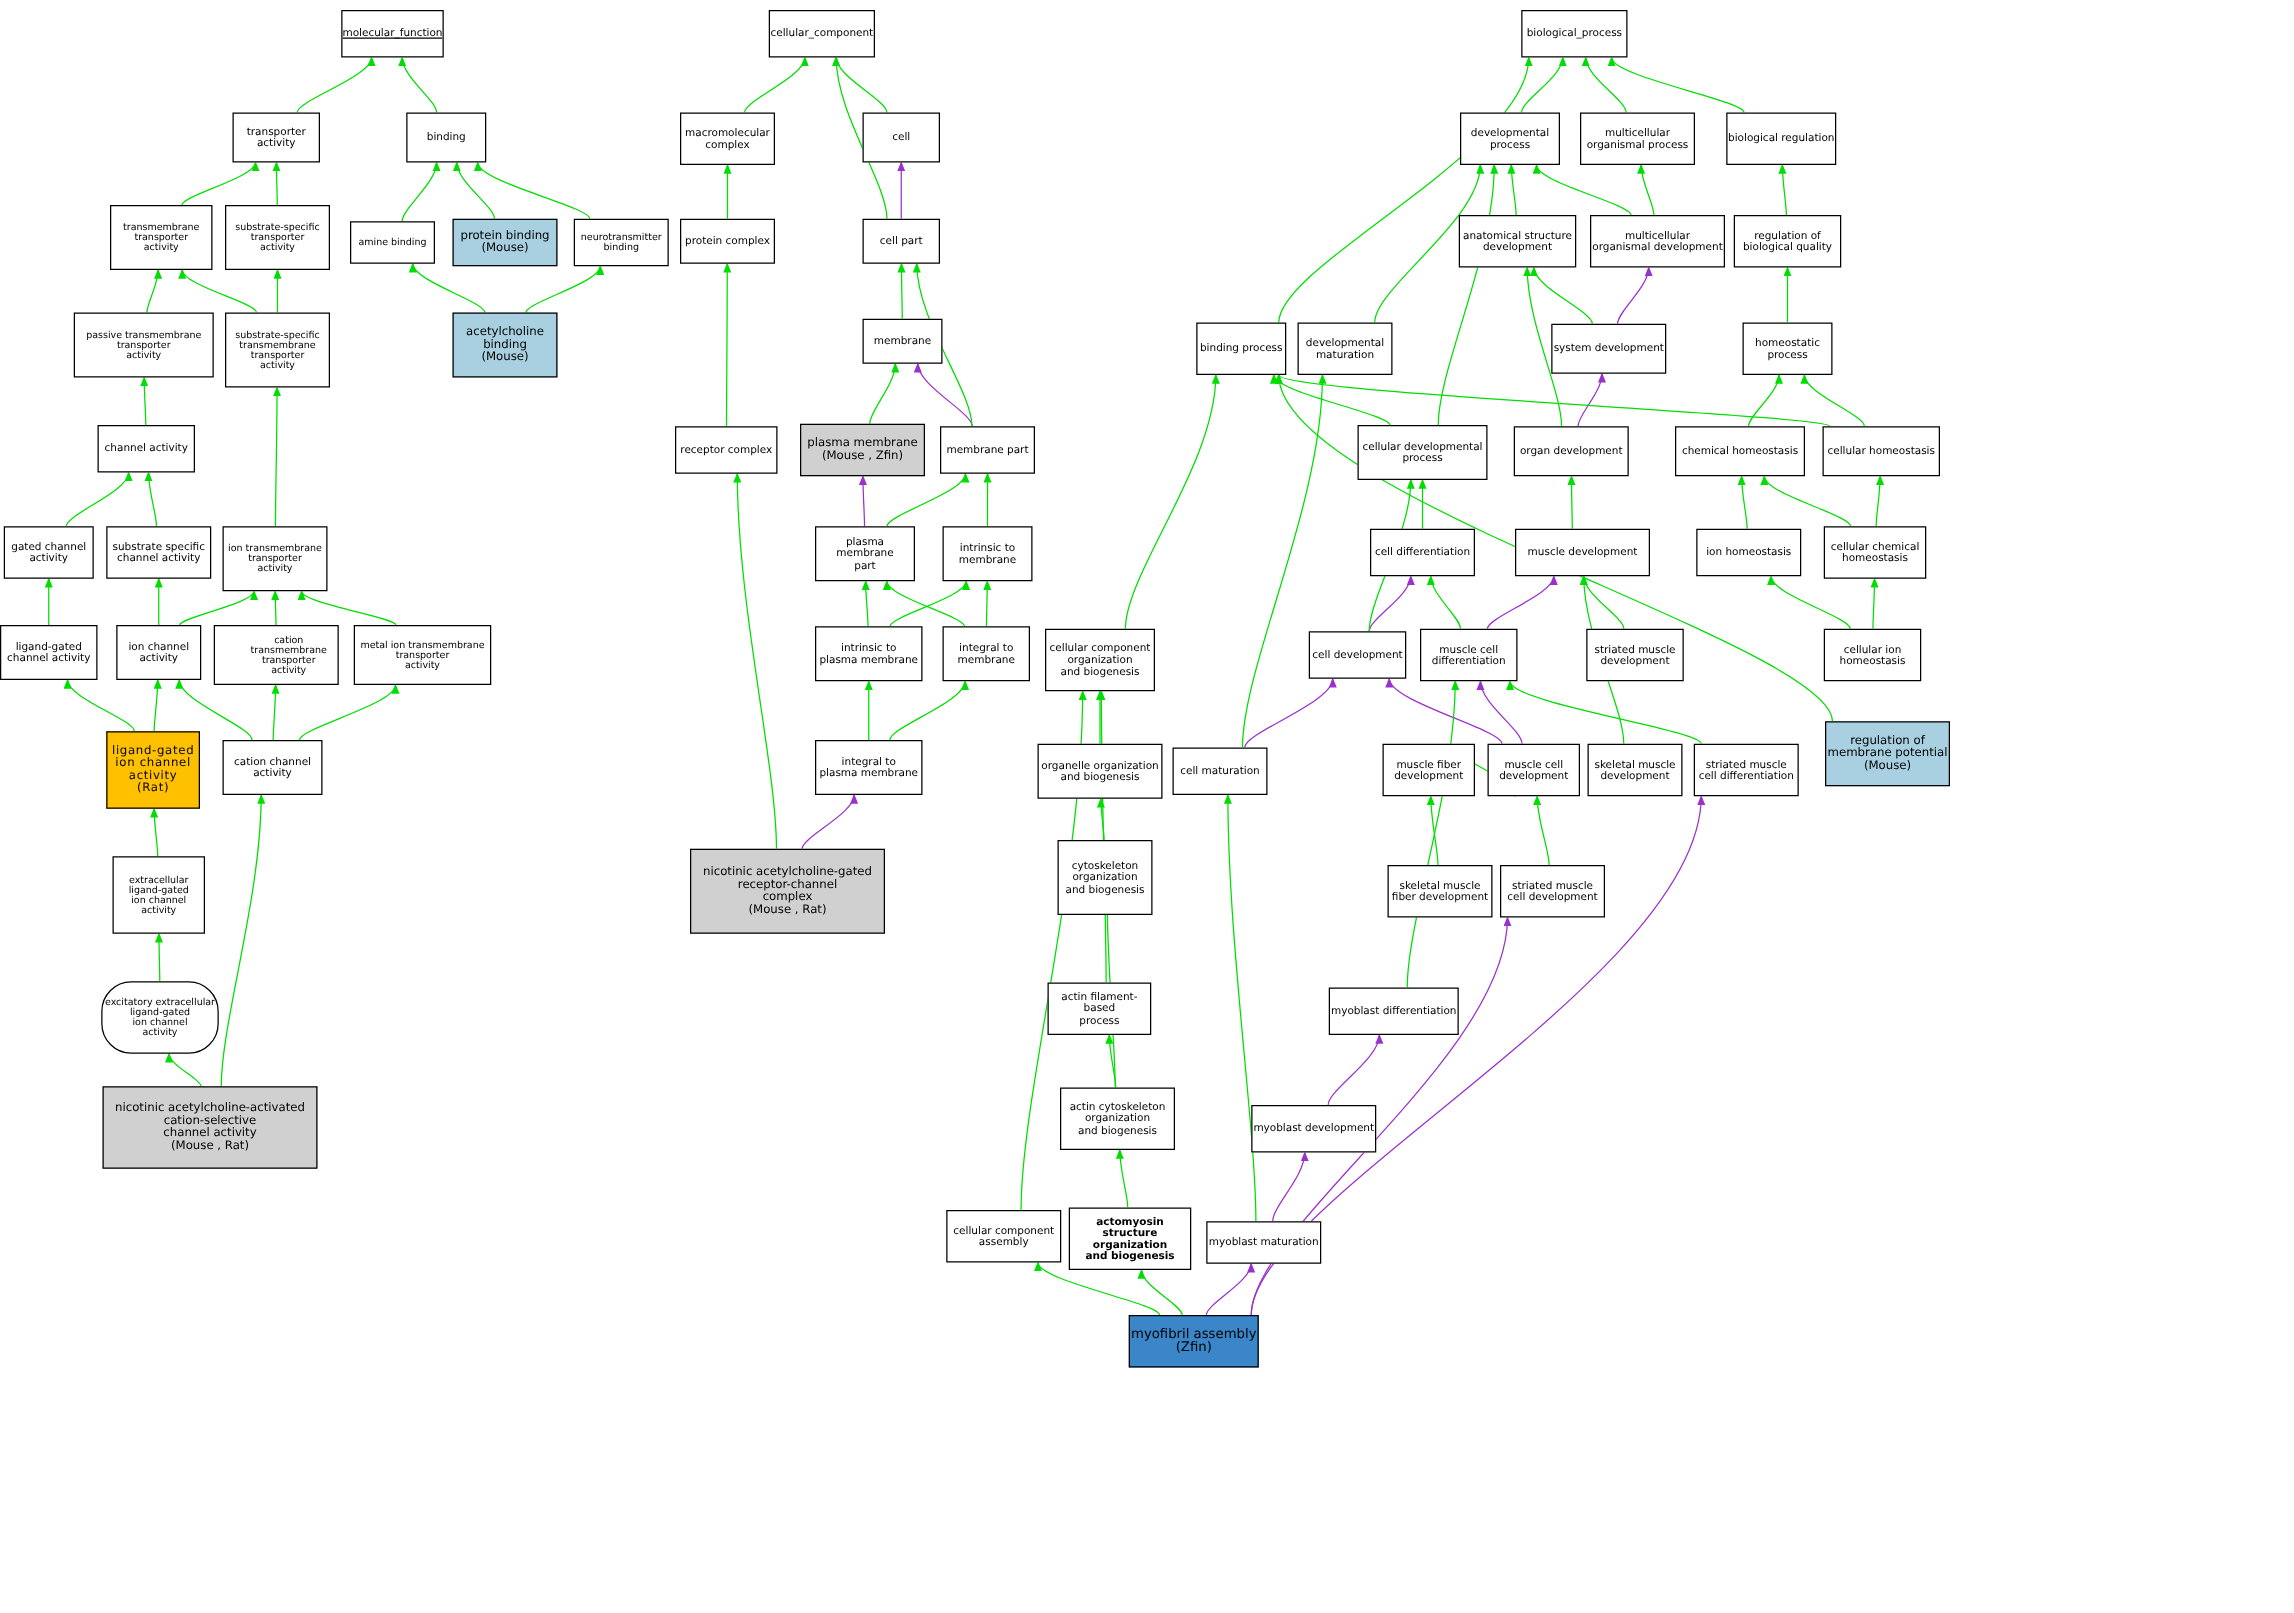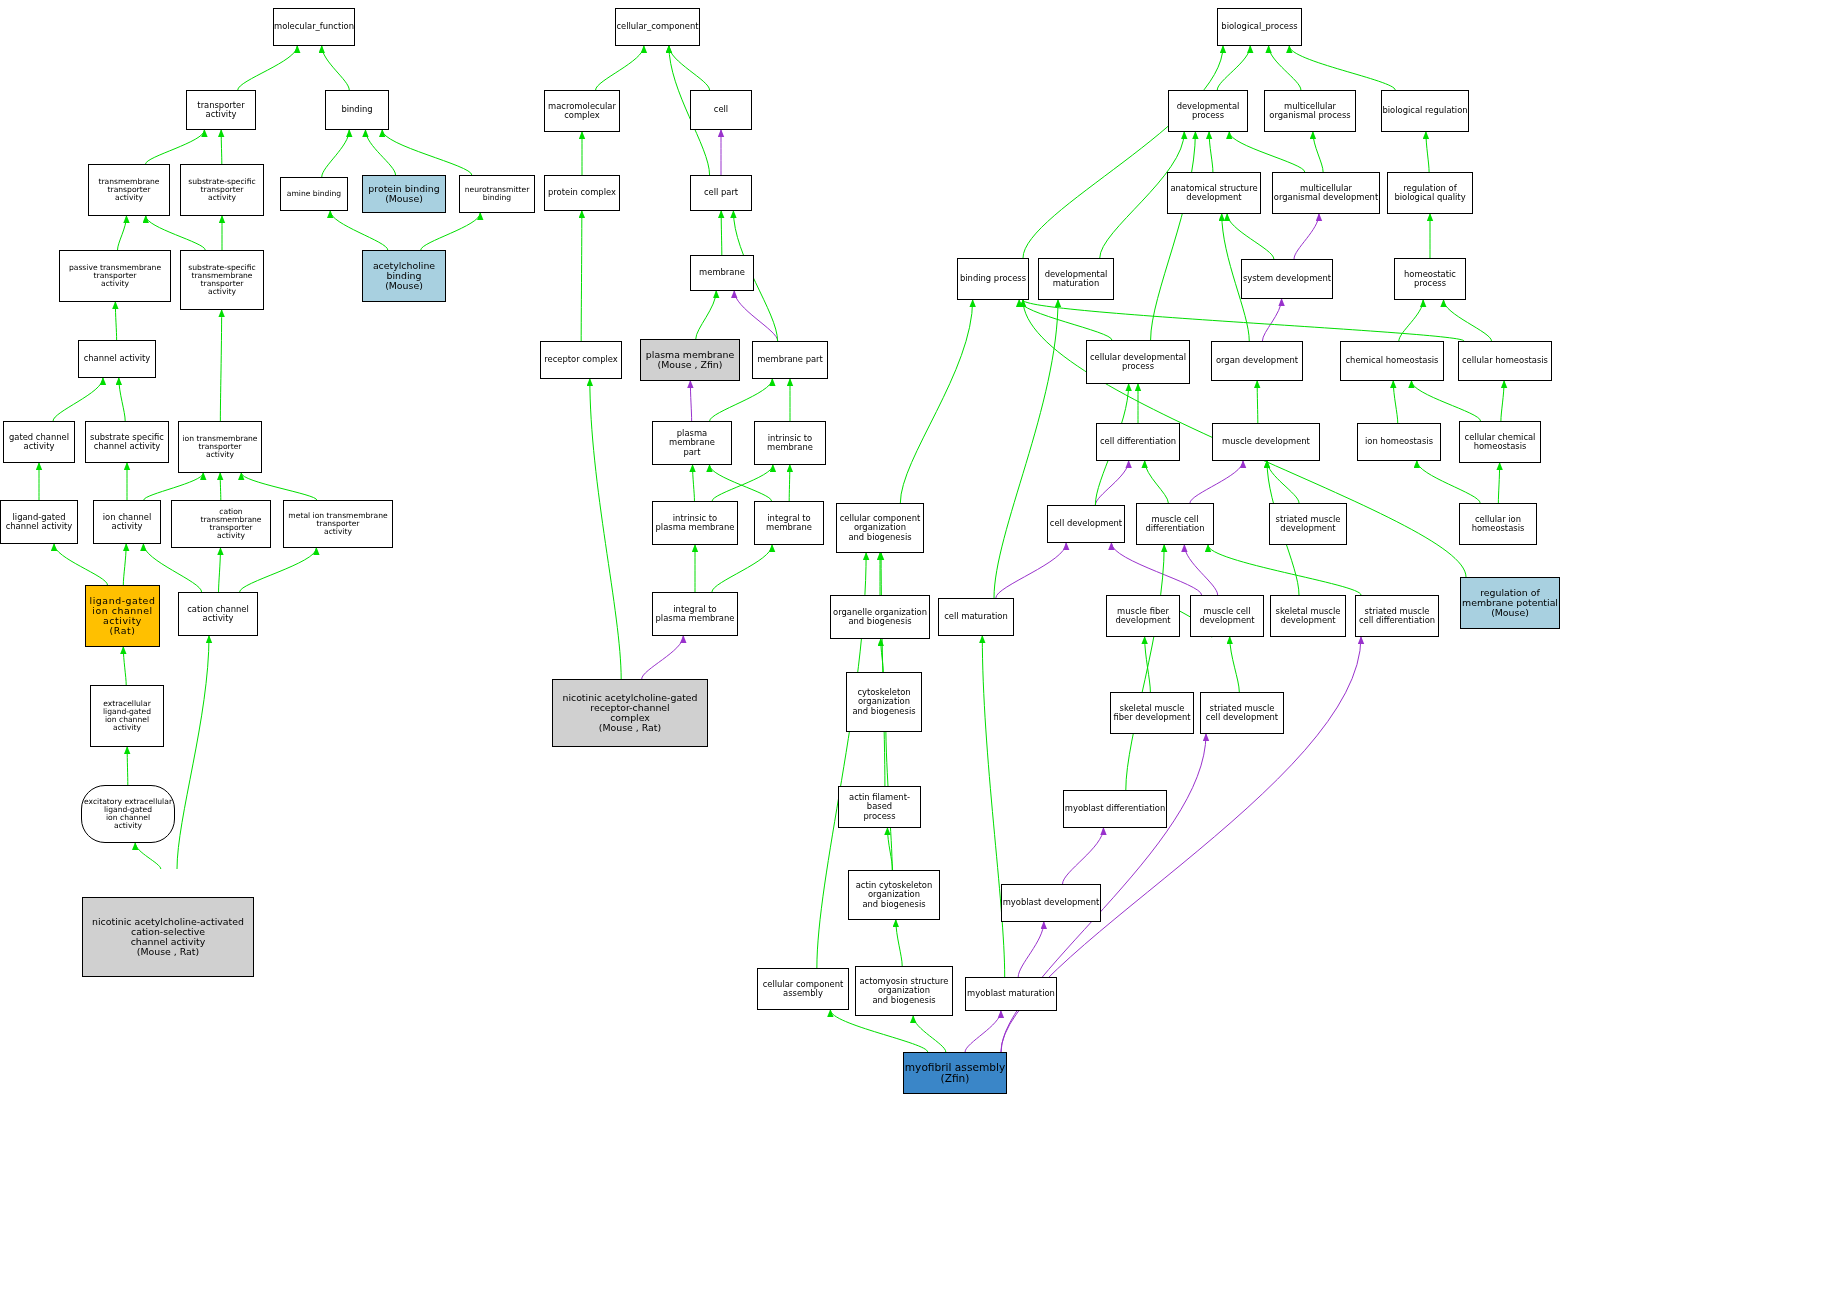--- a/index.html
+++ b/index.html
@@ -160,21 +160,21 @@
         <path d="M1004.7,977 C1004.7,901.98 982.3,755.35 982.3,636" fill="none" stroke="#00dd00" stroke-width="1" marker-end="url(#ah-green)"></path>
         <path d="M1018.2,977 C1018.2,964.9 1043.8,941.25 1043.8,922" fill="none" stroke="#9932cc" stroke-width="1" marker-end="url(#ah-purple)"></path>
         <path d="M927.64,1052 C927.64,1042.76 830.36,1024.7 830.36,1010" fill="none" stroke="#00dd00" stroke-width="1" marker-end="url(#ah-green)"></path>
         <path d="M945.82,1052 C945.82,1044.08 913.18,1028.6 913.18,1016" fill="none" stroke="#00dd00" stroke-width="1" marker-end="url(#ah-green)"></path>
         <path d="M965.08,1052 C965.08,1042.98 1000.92,1025.35 1000.92,1011" fill="none" stroke="#9932cc" stroke-width="1" marker-end="url(#ah-purple)"></path>
         <path d="M1001,1052 C1001,982.04 1206,845.3 1206,734" fill="none" stroke="#9932cc" stroke-width="1" marker-end="url(#ah-purple)"></path>
         <path d="M1001,1052 C1001,960.7 1361,782.25 1361,637" fill="none" stroke="#9932cc" stroke-width="1" marker-end="url(#ah-purple)"></path>
       </g>
   </svg>
   <div id="nodes">
-      <div class="node white fs8" style="left: 273px; top: 8px; width: 82px; height: 38px;">molecular_function</div>
+      <div class="node white fs8" style="left: 273px; top: 8px; width: 82px; height: 38px; text-decoration: underline;">molecular_function</div>
       <div class="node white fs8" style="left: 186px; top: 90px; width: 70px; height: 40px;">transporter
 activity</div>
       <div class="node white fs8" style="left: 325px; top: 90px; width: 64px; height: 40px;">binding</div>
       <div class="node white fs7" style="left: 88px; top: 164px; width: 82px; height: 52px;">transmembrane
 transporter
 activity</div>
       <div class="node white fs7" style="left: 180px; top: 164px; width: 84px; height: 52px;">substrate-specific
 transporter
 activity</div>
       <div class="node white fs7" style="left: 280px; top: 177px; width: 68px; height: 34px;">amine binding</div>
@@ -217,21 +217,21 @@
       <div class="node white fs8" style="left: 178px; top: 592px; width: 80px; height: 44px;">cation channel
 activity</div>
       <div class="node white fs7" style="left: 90px; top: 685px; width: 74px; height: 62px;">extracellular
 ligand-gated
 ion channel
 activity</div>
       <div class="node white fs7" style="left: 81px; top: 785px; width: 94px; height: 58px; border-radius: 24px;">excitatory extracellular
 ligand-gated
 ion channel
 activity</div>
-      <div class="node gray fs9" style="left: 82px; top: 869px; width: 172px; height: 80px; margin-top: 28px;">nicotinic acetylcholine-activated
+      <div class="node gray fs9" style="left: 82px; top: 869px; width: 172px; height: 66px;">nicotinic acetylcholine-activated
 cation-selective
 channel activity
 (Mouse , Rat)</div>
       <div class="node white fs8" style="left: 615px; top: 8px; width: 85px; height: 38px;">cellular_component</div>
       <div class="node white fs8" style="left: 544px; top: 90px; width: 76px; height: 42px;">macromolecular
 complex</div>
       <div class="node white fs8" style="left: 690px; top: 90px; width: 62px; height: 40px;">cell</div>
       <div class="node white fs8" style="left: 544px; top: 175px; width: 76px; height: 36px;">protein complex</div>
       <div class="node white fs8" style="left: 690px; top: 175px; width: 62px; height: 36px;">cell part</div>
       <div class="node white fs8" style="left: 690px; top: 255px; width: 64px; height: 36px;">membrane</div>
@@ -314,20 +314,20 @@
 cell development</div>
       <div class="node white fs8" style="left: 838px; top: 786px; width: 83px; height: 42px;">actin filament-based
 process</div>
       <div class="node white fs8" style="left: 1063px; top: 790px; width: 104px; height: 38px;">myoblast differentiation</div>
       <div class="node white fs8" style="left: 848px; top: 870px; width: 92px; height: 50px;">actin cytoskeleton
 organization
 and biogenesis</div>
       <div class="node white fs8" style="left: 1001px; top: 884px; width: 100px; height: 38px;">myoblast development</div>
       <div class="node white fs8" style="left: 757px; top: 968px; width: 92px; height: 42px;">cellular component
 assembly</div>
-      <div class="node white fs8" style="left: 855px; top: 966px; width: 98px; height: 50px;">actomyosin structure
+      <div class="node white fs8" style="left: 855px; top: 966px; width: 98px; height: 50px; font-weight: bold;">actomyosin structure
 organization
 and biogenesis</div>
       <div class="node white fs8" style="left: 965px; top: 977px; width: 92px; height: 34px;">myoblast maturation</div>
       <div class="node darkblue fs10" style="left: 903px; top: 1052px; width: 104px; height: 42px;">myofibril assembly
 (Zfin)</div>
     </div>
 </div>
 
 </body></html>

